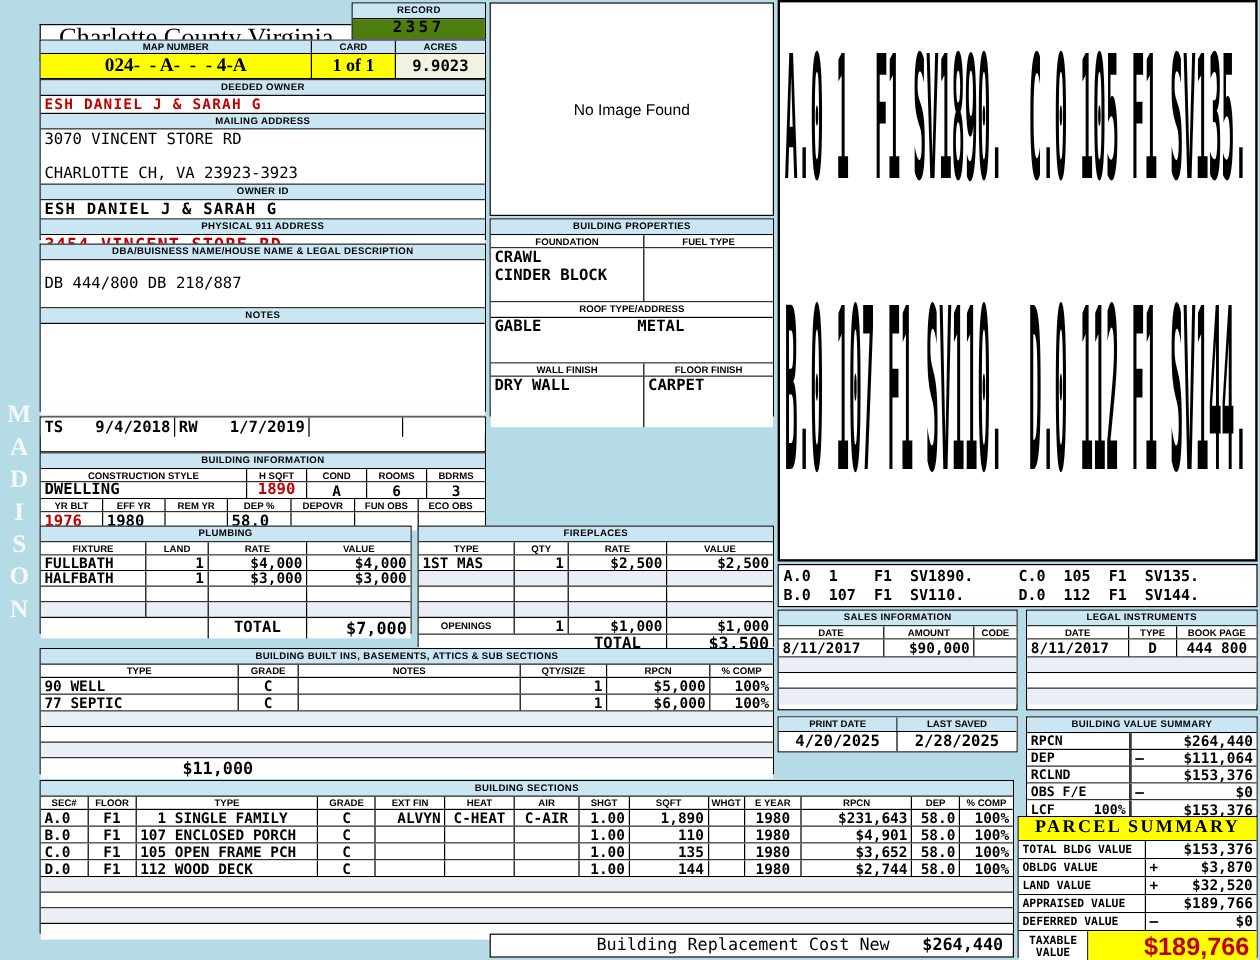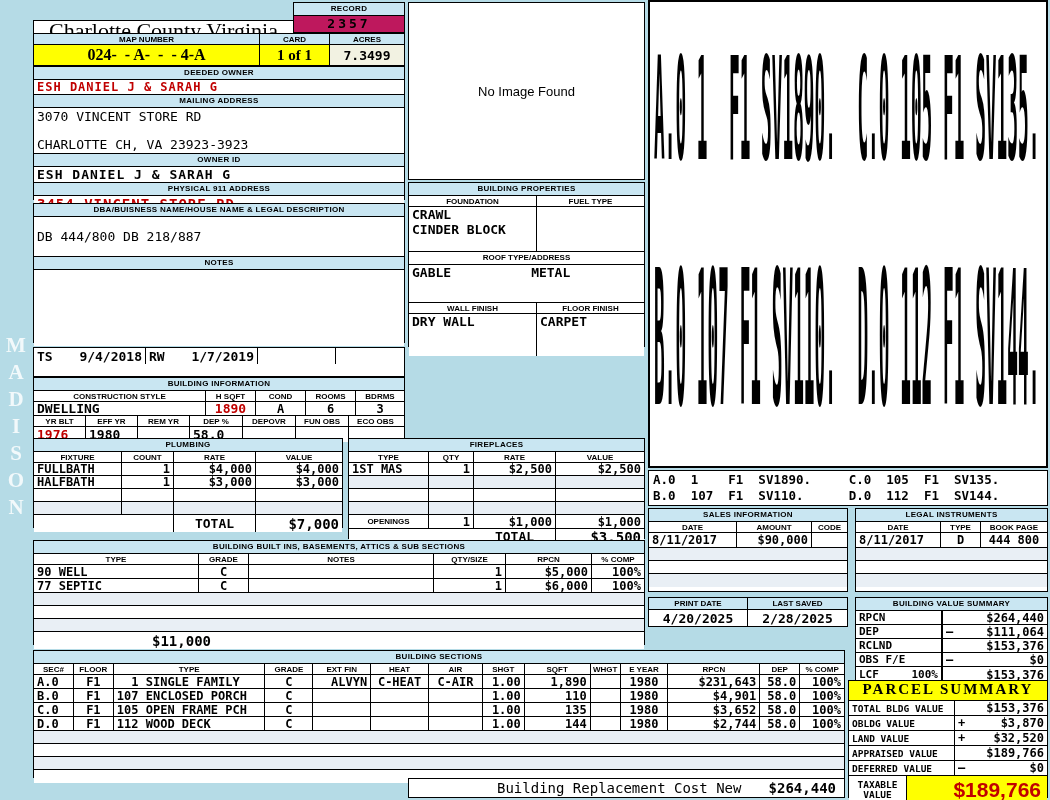--- a/index.html
+++ b/index.html
@@ -31,33 +31,33 @@
 <body>
 
 <div id="madison">MADISON</div>
 
 <div class="panel" style="left:33px;top:20px;width:260px;height:31px;border-right:none;">
   <div style="font:22px 'Liberation Serif',serif;text-align:center;line-height:20px;">Charlotte County Virginia</div>
   <div style="font:bold 7px 'Liberation Sans',sans-serif;text-align:center;">Commissioner of the Revenue, PO Box 308, Charlotte CH, VA</div>
 </div>
 <div class="panel" style="left:293px;top:2px;width:112px;height:31px;">
   <div class="bar">RECORD</div>
-  <div style="background:#be185d;text-align:center;font:bold 13px 'DejaVu Sans Mono',monospace;letter-spacing:3px;height:16px;">2357</div>
+  <div style="background:#4d7c0f;text-align:center;font:bold 13px 'DejaVu Sans Mono',monospace;letter-spacing:3px;height:16px;">2357</div>
 </div>
 
 <div class="panel" style="left:33px;top:33px;width:372px;height:33px;">
   <div class="row h10">
     <div class="hcell c" style="width:226px;background:#c9e6f2;">MAP NUMBER</div>
     <div class="hcell c" style="width:70px;background:#c9e6f2;">CARD</div>
     <div class="hcell c" style="width:74px;background:#c9e6f2;">ACRES</div>
   </div>
   <div class="row" style="height:20px;">
     <div class="c pre" style="width:226px;background:#ffff00;font:bold 16px 'Liberation Serif',serif;">024-  - A-  -  - 4-A</div>
     <div class="c" style="width:70px;background:#ffff00;font:bold 15px 'Liberation Serif',serif;">1 of 1</div>
-    <div class="c" style="width:74px;background:#f2f2e2;font:bold 13px 'DejaVu Sans Mono',monospace;">7.3499</div>
+    <div class="c" style="width:74px;background:#f2f2e2;font:bold 13px 'DejaVu Sans Mono',monospace;">9.9023</div>
   </div>
 </div>
 
 <div class="panel" style="left:33px;top:66px;width:372px;height:134px;">
   <div class="bar">DEEDED OWNER</div>
   <div class="row h15">
       <div class="red" style="width:100%;letter-spacing:1px;">ESH DANIEL J &amp; SARAH G</div>
     </div>
   <div class="bar">MAILING ADDRESS</div>
   <div class="row" style="height:46px;">
@@ -135,21 +135,21 @@
     <div style="width:53px;"></div>
     <div style="width:53px;"></div>
     <div style="width:53px;"></div>
   </div>
 </div>
 
 <div class="panel" style="left:33px;top:438px;width:310px;height:90px;">
   <div class="bar">PLUMBING</div>
   <div class="row h10">
     <div class="hcell c" style="width:88px;">FIXTURE</div>
-    <div class="hcell c" style="width:52px;">COUNT</div>
+    <div class="hcell c" style="width:52px;">LAND</div>
     <div class="hcell c" style="width:82px;">RATE</div>
     <div class="hcell c" style="width:86px;">VALUE</div>
   </div>
   <div class="row h13">
     <div style="width:88px;">FULLBATH</div>
     <div class="r" style="width:52px;">1</div>
     <div class="r" style="width:82px;">$4,000</div>
     <div class="r" style="width:86px;">$4,000</div>
   </div>
   <div class="row h13">

